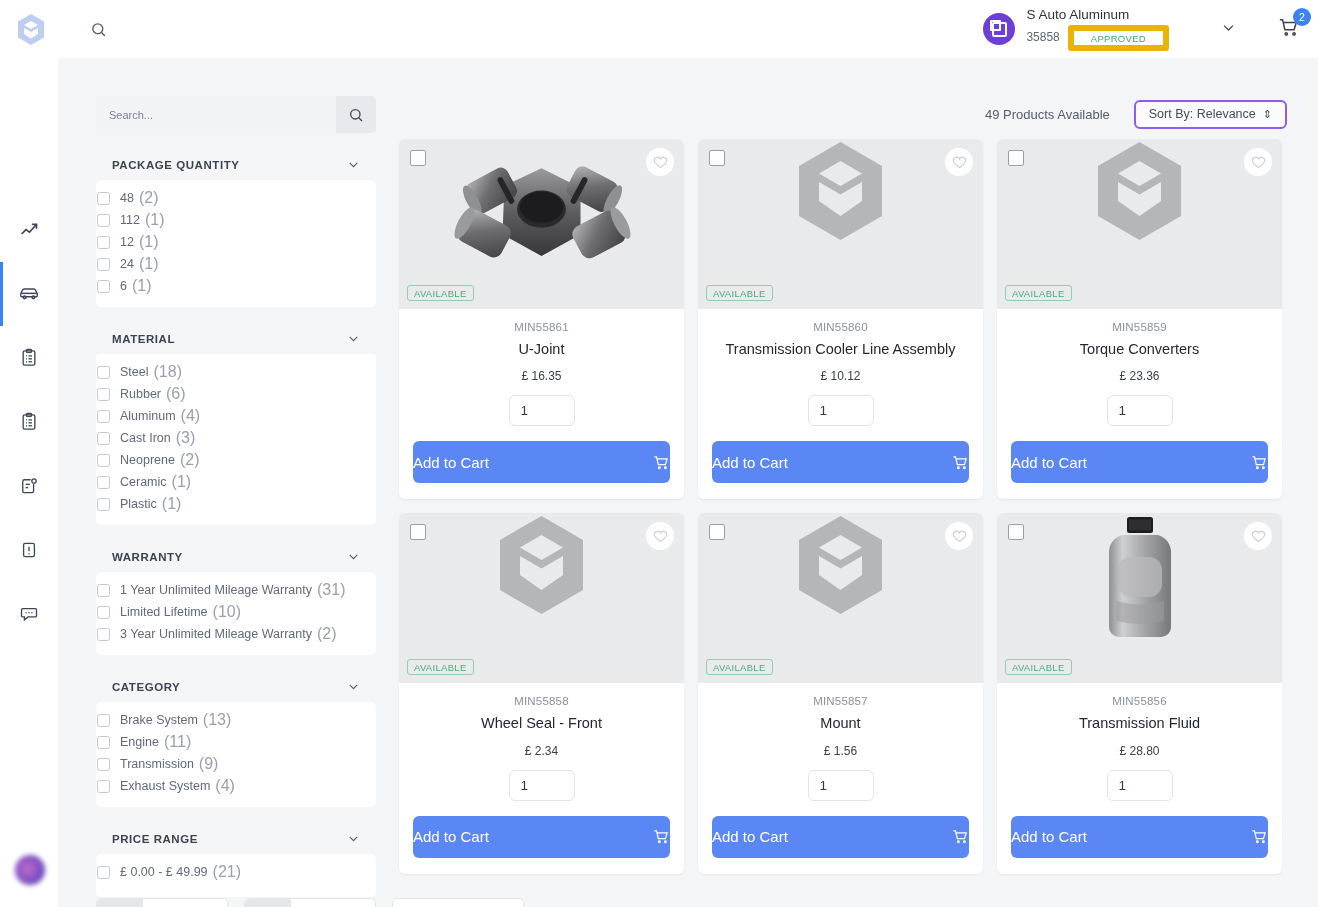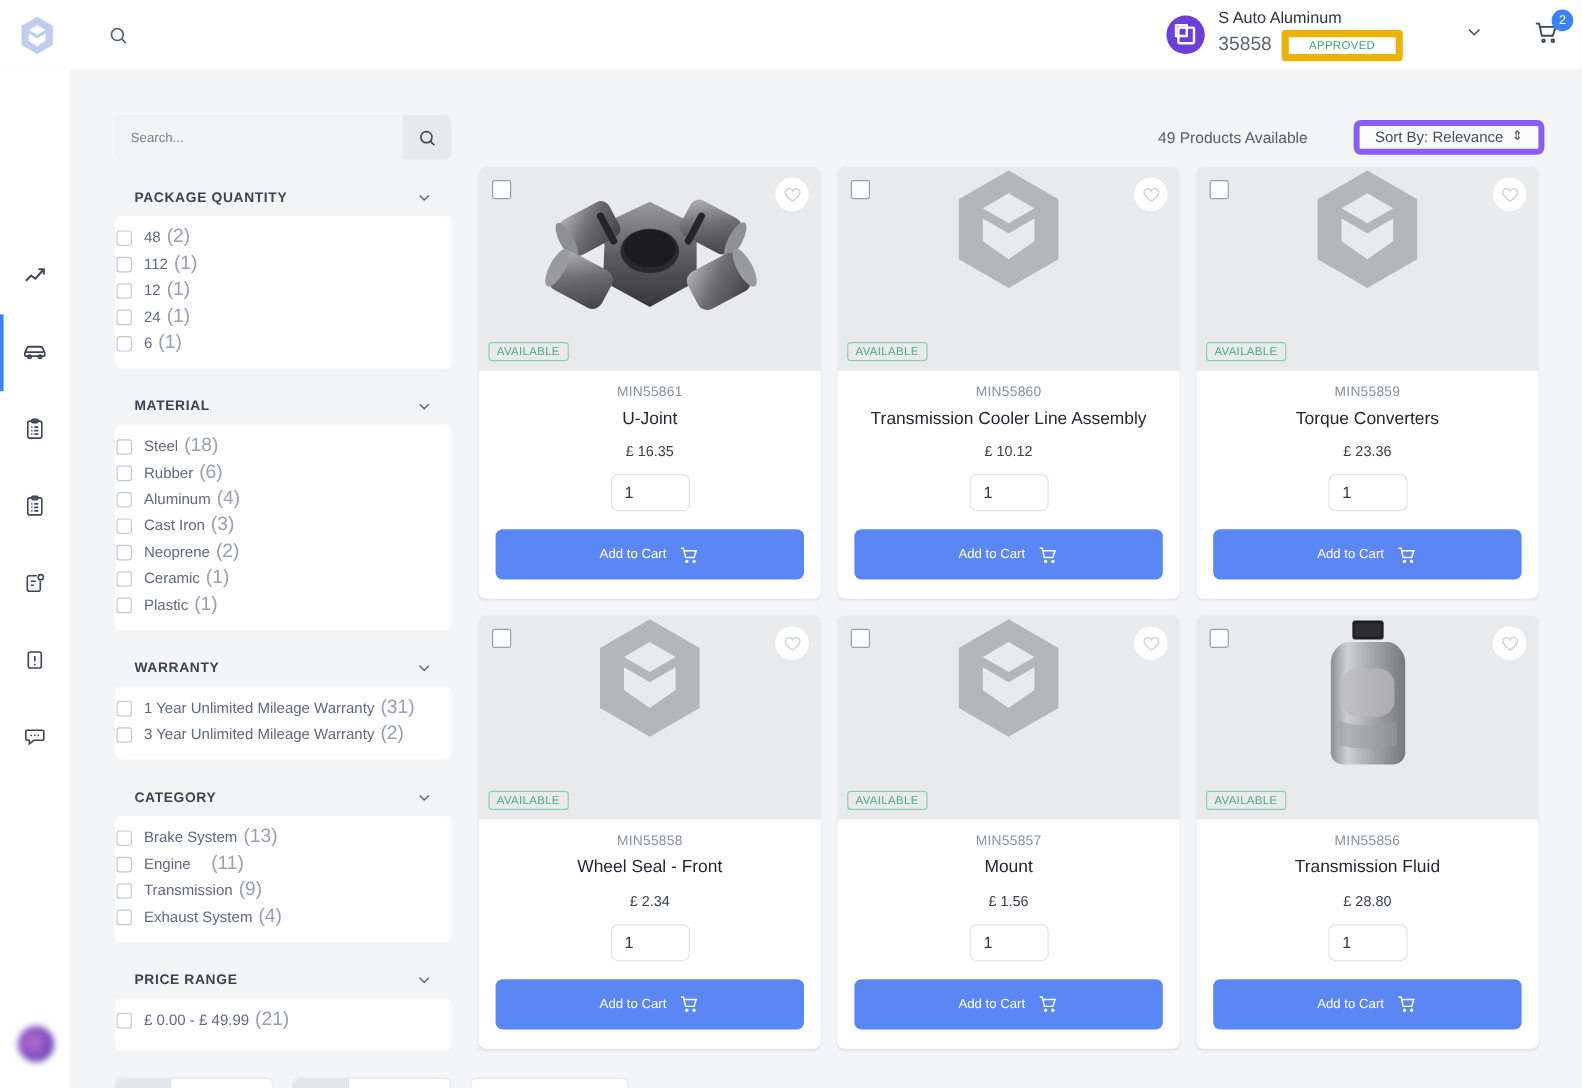--- a/index.html
+++ b/index.html
@@ -28,21 +28,21 @@
     background: #6c3fd8; display: flex; align-items: center; justify-content: center;
   }
   .avatar-glyph { width: 15px; height: 15px; border: 2px solid #fff; border-radius: 2px; position: relative; }
   .avatar-glyph::after {
     content:''; position:absolute; width:7px; height:7px; border:2px solid #fff;
     left:-4px; top:-4px; border-radius:1px;
   }
   .acct-text { margin-left: 11px; line-height: 1.25; }
   .acct-name { font-size: 13.5px; color: #2e3440; }
   .acct-line2 { display: flex; align-items: center; gap: 8px; margin-top: 1px; }
-  .acct-id { font-size: 16px; color: #5f6773; }
+  .acct-id { font-size: 12px; color: #5f6773; }
   .badge-approved {
     font-size: 9.5px; color: #3fa972; border: 6px solid #eab308;
     border-radius: 3px; padding: 2px 17px 1px; letter-spacing: .3px;
   }
   .chev-down { margin-left: 52px; cursor: pointer; }
   .cart-wrap { position: relative; margin-left: 42px; cursor: pointer; }
   .cart-count {
     position: absolute; top: -8px; right: -11px;
     background: #3b82f6; color: #fff; font-size: 10.5px;
     min-width: 18px; height: 18px; border-radius: 9px;
@@ -114,21 +114,21 @@
   .chip .pill { width: 46px; height: 100%; background: #e4e6ea; border-radius: 5px 0 0 5px; }
 
   
   .products { position: absolute; left: 341px; top: 0; width: 919px; height: 849px; }
   .ptoolbar {
     display: flex; align-items: center; justify-content: flex-end;
     height: 40px; margin-top: 36px; padding-right: 31px;
   }
   .pcount { font-size: 13px; color: #555d6b; }
   .sortbox {
-    margin-left: 38px; background: #fbfbfc; border: 5px solid #8b5cf6; border-radius: 6px;
+    margin-left: 24px; background: #fbfbfc; border: 2px solid #8b5cf6; border-radius: 6px;
     height: 29px; display: flex; align-items: center; padding: 0 13px; cursor: pointer; text-align: right;
   }
   .sort-label { font-size: 12.5px; color: #454c59; }
   .sort-arrows { margin-left: 7px; font-size: 11px; color: #454c59; line-height: 1; }
 
   .grid {
     display: grid; grid-template-columns: repeat(3, 285px); gap: 14px;
     margin-top: 5px; padding-left: 0;
   }
   .card {
@@ -163,22 +163,22 @@
   .sku { font-size: 11.5px; color: #8b919d; letter-spacing: .2px; }
   .pname { font-size: 14.5px; color: #232830; margin-top: 8px; text-align: center; line-height: 1.2; }
   .price { font-size: 12px; color: #3b4149; margin-top: 11px; }
   .qty {
     margin-top: 12px; width: 66px; height: 31px; border: 1px solid #e2e4e8; border-radius: 6px;
     background: #fff; font-size: 13.5px; color: #333a44; padding-left: 11px;
     font-family: inherit; outline: none;
   }
   .atc {
     margin-top: 15px; width: 100%; height: 42px; border: 0; border-radius: 6px;
-    background: #5b87f5; color: #fff; font-size: 11px; font-family: inherit;
-    display: flex; align-items: center; justify-content: center; gap: 11px; cursor: pointer;
+    background: #5b87f5; color: #fff; font-size: 15px; font-family: inherit;
+    display: flex; align-items: center; justify-content: space-between; gap: 11px; cursor: pointer;
   }
   .atc svg { stroke: #fff; }
 
   
   .chat-bubble {
     position: absolute; left: 15px; bottom: 22px; width: 30px; height: 30px;
     border-radius: 50%; z-index: 40; cursor: pointer;
     background: radial-gradient(circle at 42% 45%, #c06cc4 0%, #8a55c9 45%, #5b3fb0 75%, rgba(91,63,176,0) 100%);
     filter: blur(2.6px);
   }
@@ -395,20 +395,25 @@
             </svg>
           </div>
           <div class="fgroup-body">
             <div class="fitem">
               <span class="cbox"></span>
               <span class="fitem-label">1 Year Unlimited Mileage Warranty</span>
               <span class="fitem-count" style="margin-left:5px">(31)</span>
             </div>
             <div class="fitem">
               <span class="cbox"></span>
+              <span class="fitem-label">Limited Lifetime</span>
+              <span class="fitem-count" style="margin-left:5px">(10)</span>
+            </div>
+            <div class="fitem">
+              <span class="cbox"></span>
               <span class="fitem-label">3 Year Unlimited Mileage Warranty</span>
               <span class="fitem-count" style="margin-left:5px">(2)</span>
             </div>
           </div>
         </div>
         <div class="fgroup">
           <div class="fgroup-head">
             <span class="fgroup-title">CATEGORY</span>
             <svg width="13" height="13" viewBox="0 0 24 24" fill="none" stroke-width="2.2">
               <polyline points="5,9 12,16 19,9"></polyline>
@@ -416,21 +421,21 @@
           </div>
           <div class="fgroup-body">
             <div class="fitem">
               <span class="cbox"></span>
               <span class="fitem-label">Brake System</span>
               <span class="fitem-count" style="margin-left:5px">(13)</span>
             </div>
             <div class="fitem">
               <span class="cbox"></span>
               <span class="fitem-label">Engine</span>
-              <span class="fitem-count" style="margin-left:17px">(11)</span>
+              <span class="fitem-count" style="margin-left:5px">(11)</span>
             </div>
             <div class="fitem">
               <span class="cbox"></span>
               <span class="fitem-label">Transmission</span>
               <span class="fitem-count" style="margin-left:5px">(9)</span>
             </div>
             <div class="fitem">
               <span class="cbox"></span>
               <span class="fitem-label">Exhaust System</span>
               <span class="fitem-count" style="margin-left:5px">(4)</span>

